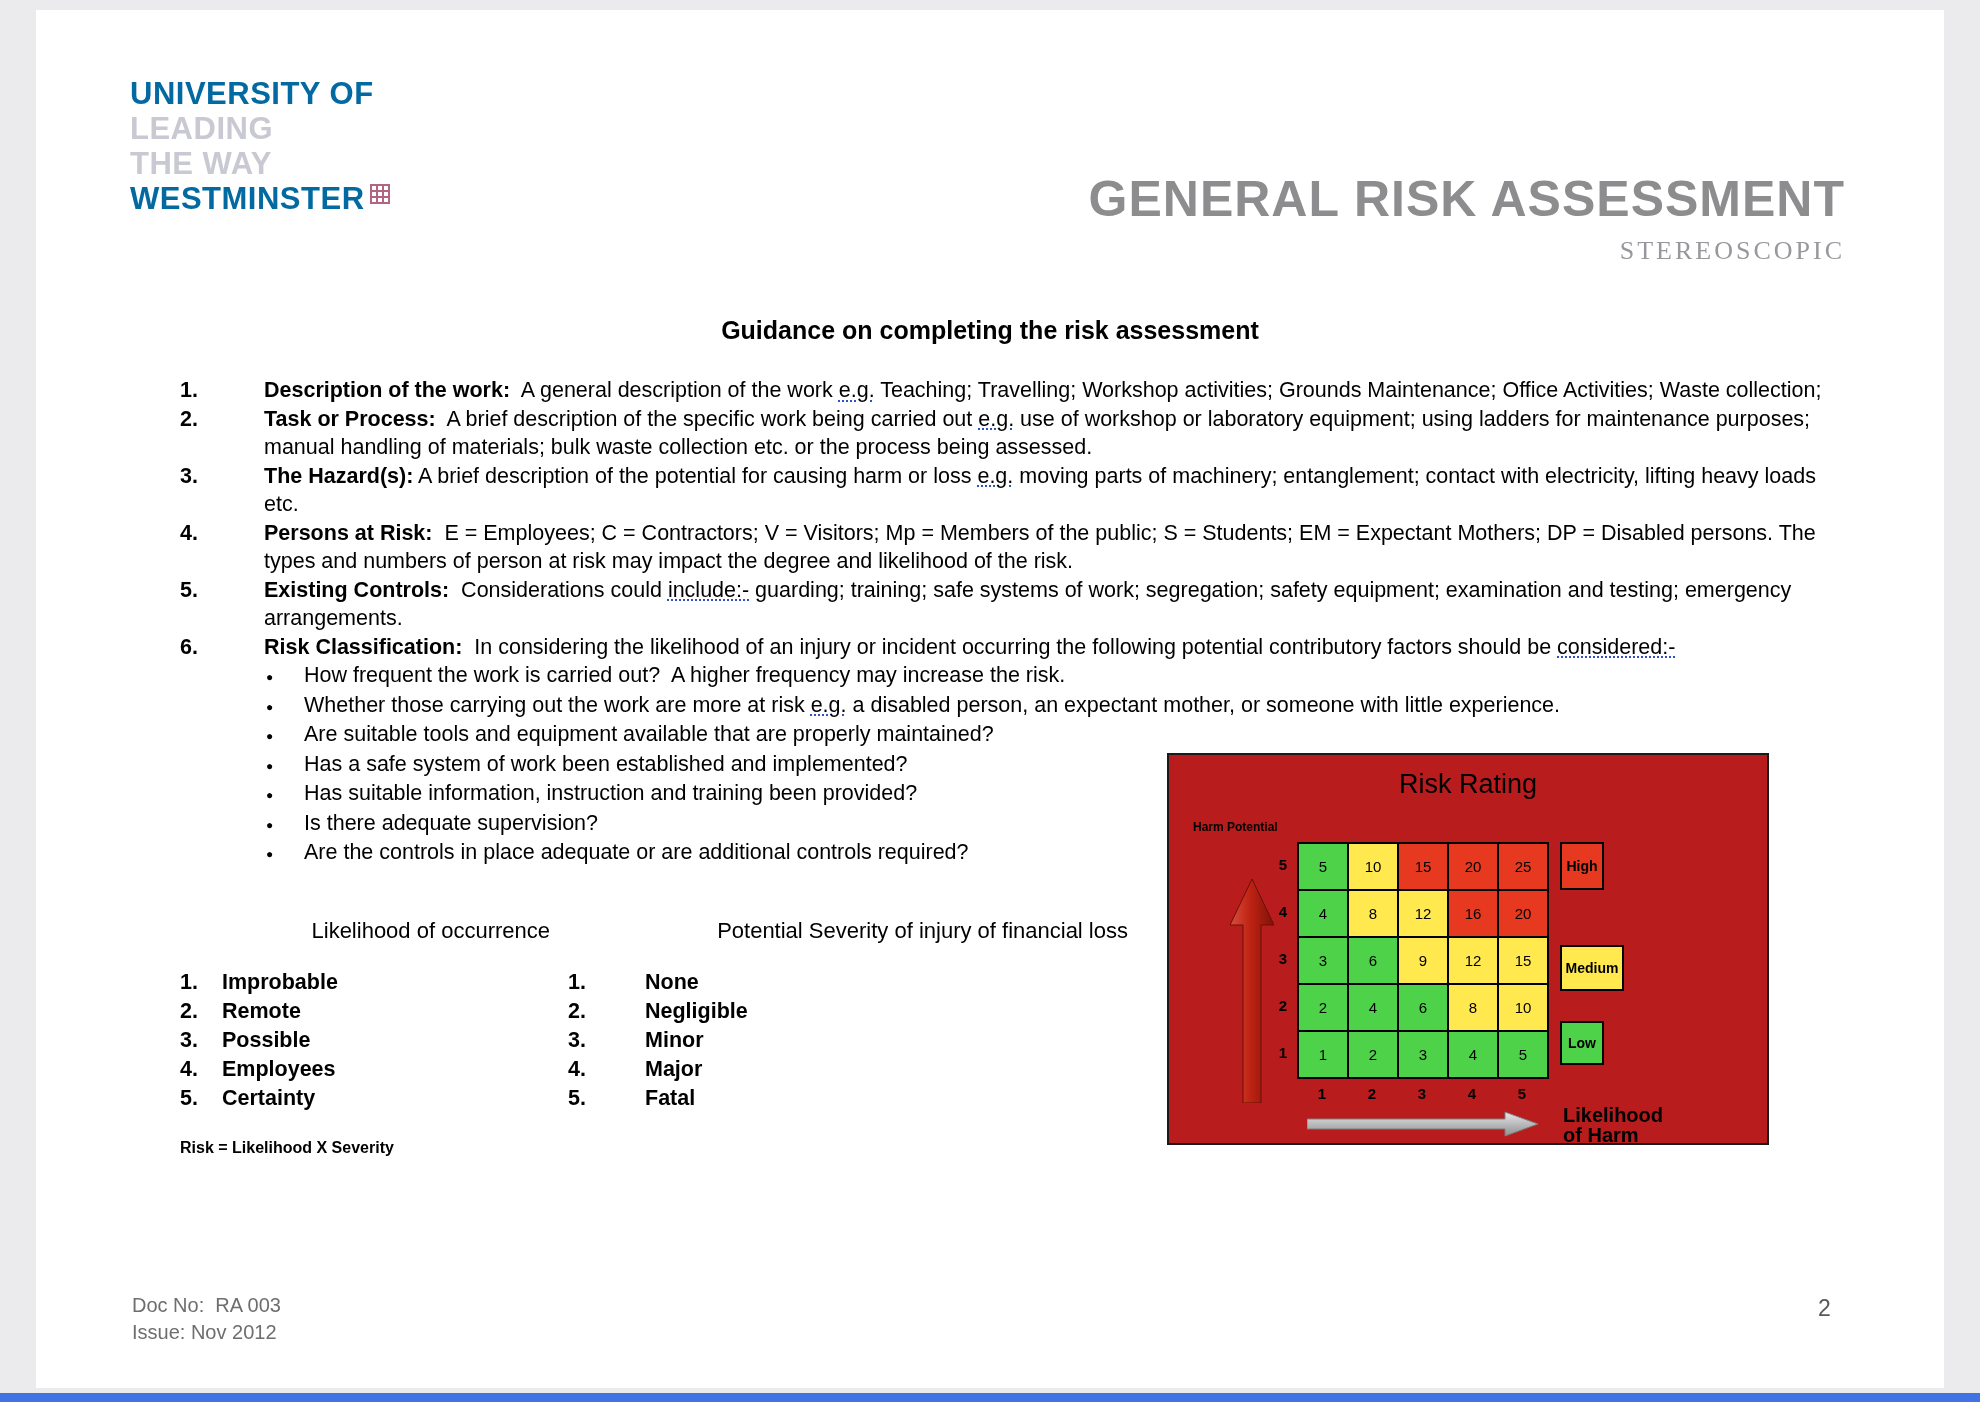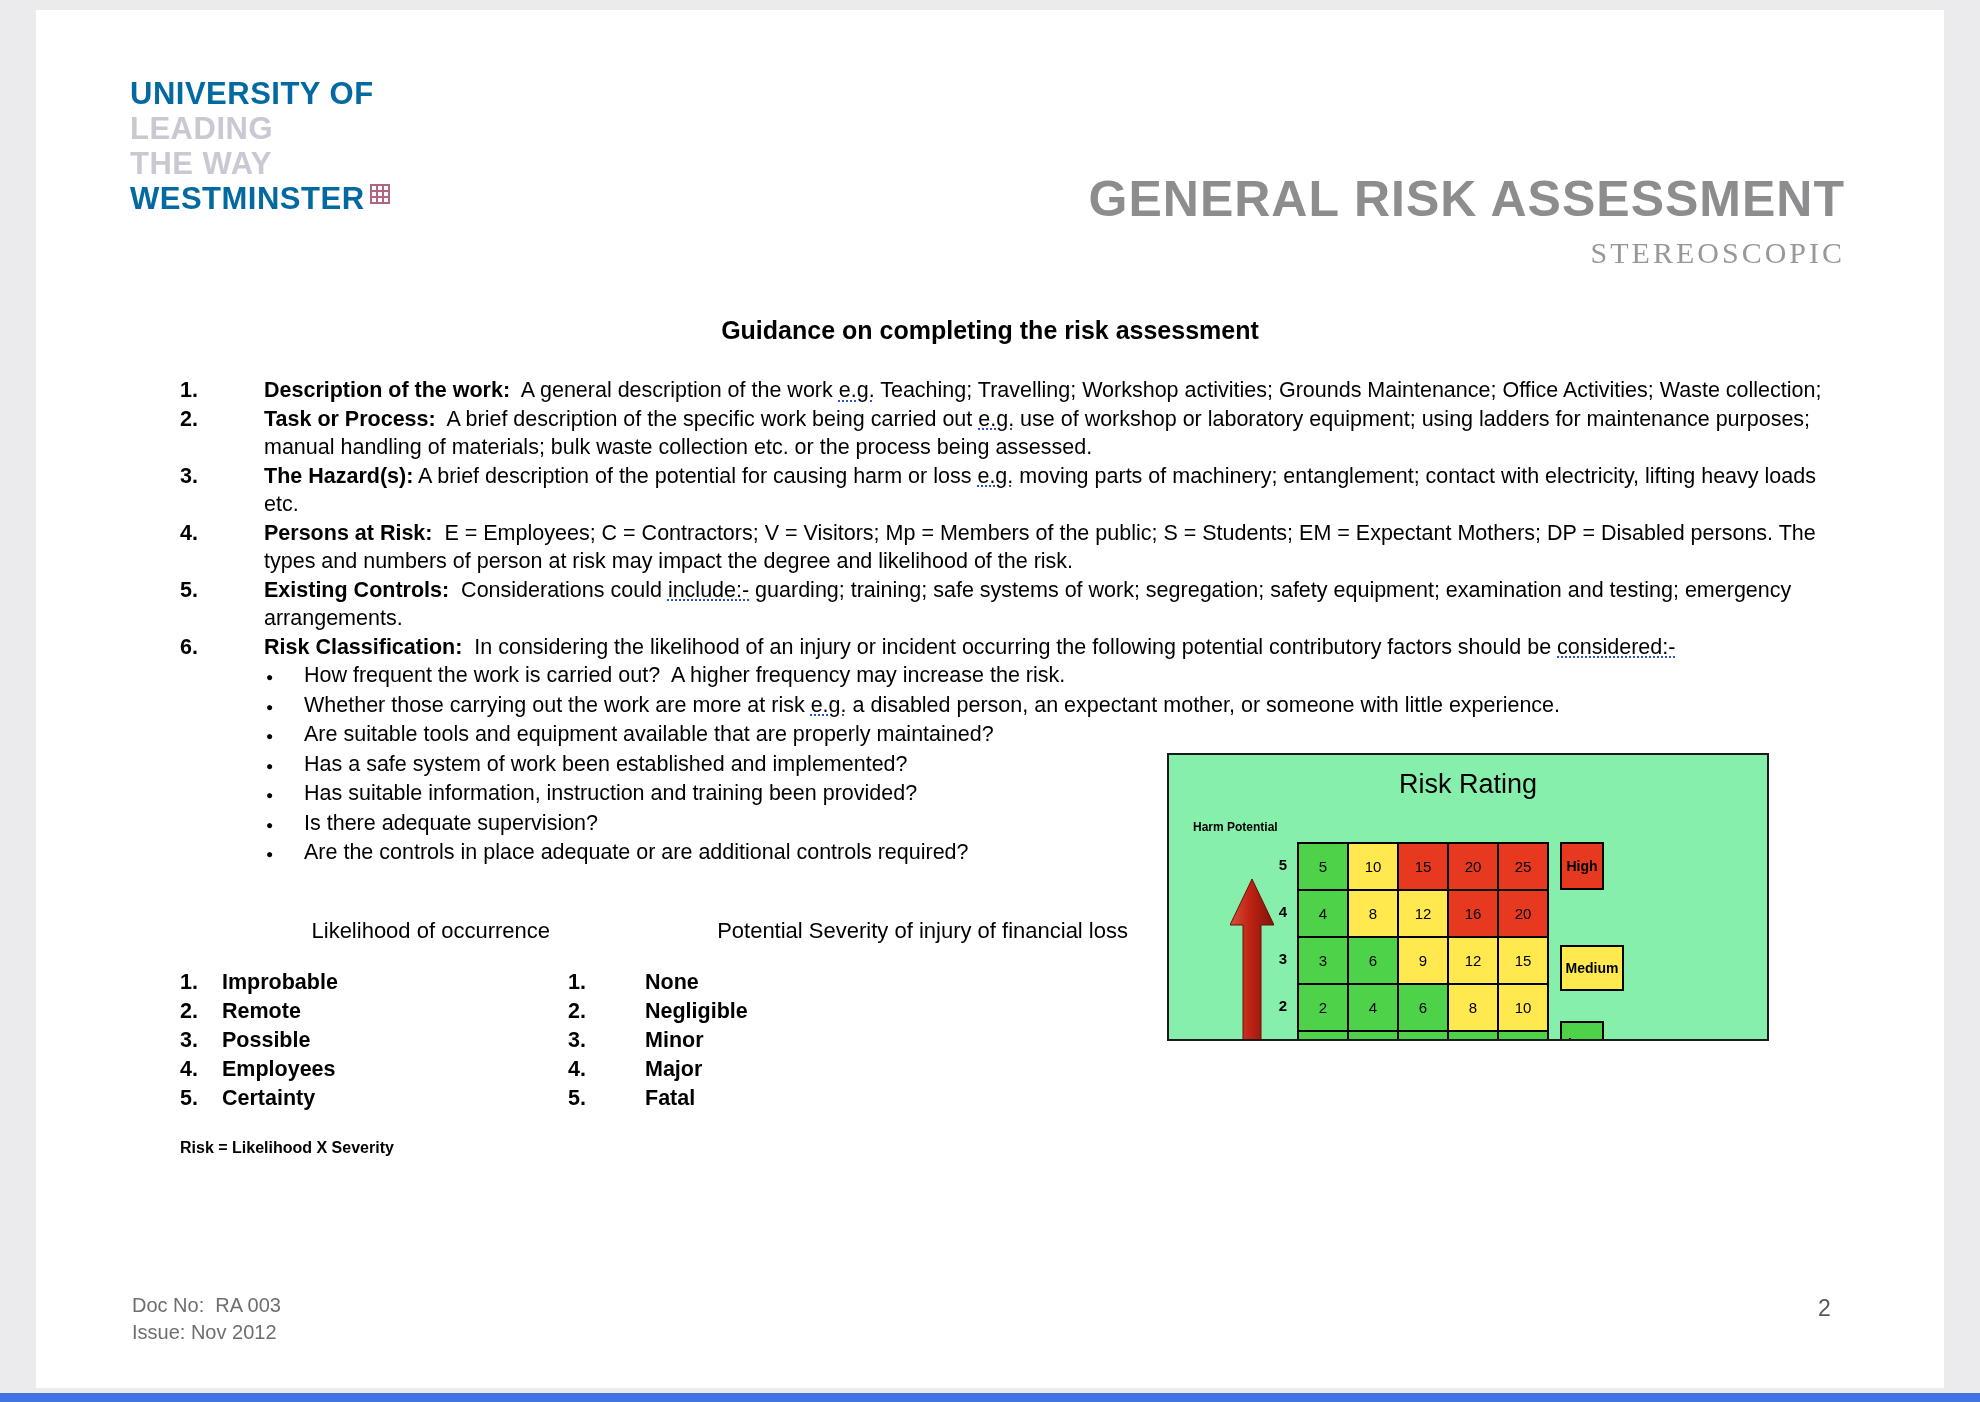--- a/index.html
+++ b/index.html
@@ -14,21 +14,21 @@
 
   
   .logo { position: absolute; left: 130px; top: 76px; font-size: 31px; line-height: 35px; font-weight: bold; letter-spacing: 0.5px; }
   .logo .pink { color: #0369a1; }
   .logo .lgray { color: #c9c9d3; }
   .wm-row { display: flex; align-items: flex-start; gap: 5px; }
   .wm-row svg { margin-top: 3px; }
 
   
   .title { position: absolute; top: 170px; right: 135px; text-align: right; font-size: 50px; font-weight: bold; color: #8d8d8f; letter-spacing: 1px; }
-  .subtitle { position: absolute; top: 236px; right: 135px; text-align: right; font-family: "Liberation Serif", serif; font-size: 30px; color: #97979c; letter-spacing: 3px; }
+  .subtitle { position: absolute; top: 236px; right: 135px; text-align: right; font-family: "Liberation Serif", serif; font-size: 26px; color: #97979c; letter-spacing: 3px; }
 
   .heading { position: absolute; top: 316px; left: 0; width: 100%; text-align: center; font-size: 25px; font-weight: bold; }
 
   
   .glist { position: absolute; left: 180px; top: 376px; width: 1665px; font-size: 21.5px; line-height: 28.5px; }
   .gitem { position: relative; padding-left: 84px; }
   .gitem .num { position: absolute; left: 0; font-weight: bold; }
   .gitem .lbl { font-weight: bold; }
   .u { text-decoration: underline dotted #2c50c8; text-decoration-thickness: 2px; text-underline-offset: 3px; }
 
@@ -42,21 +42,21 @@
   #severity-col { left: 568px; top: 918px; width: 560px; }
   .col-title { font-weight: normal; font-size: 22px; margin-bottom: 24px; white-space: nowrap; text-align: right; }
   .col-item { position: relative; font-weight: bold; line-height: 29px; }
   #likelihood-col .col-item { padding-left: 42px; }
   #severity-col .col-item { padding-left: 77px; }
   .col-item .cnum { position: absolute; left: 0; }
 
   .formula { position: absolute; left: 180px; top: 1139px; font-size: 16px; font-weight: bold; }
 
   
-  .chart { position: absolute; left: 1167px; top: 753px; width: 602px; height: 288px; border: 2px solid #1a1a1a; background: #86efac; overflow: hidden; }
+  .chart { position: absolute; left: 1167px; top: 753px; width: 602px; height: 392px; border: 2px solid #1a1a1a; background: #b91c1c; overflow: hidden; }
   .chart-title { position: absolute; top: 14px; left: 0; width: 100%; text-align: center; font-size: 27px; }
   .harm-label { position: absolute; left: 24px; top: 62px; width: 92px; font-size: 12px; font-weight: bold; line-height: 21px; }
   .red-arrow { position: absolute; left: 61px; top: 124px; }
   .ytick { position: absolute; left: 92px; width: 26px; text-align: right; font-size: 15px; font-weight: bold; }
   .matrix { position: absolute; left: 128px; top: 87px; display: grid; grid-template-columns: repeat(5, 50px); grid-auto-rows: 47px; border: 1px solid #000; }
   .cell { border: 1px solid #000; display: flex; align-items: center; justify-content: center; font-size: 15px; }
   .cell[data-color="green"]  { background: #4ed24a; }
   .cell[data-color="yellow"] { background: #ffe94e; }
   .cell[data-color="red"]    { background: #e6391f; }
   .xtick { position: absolute; top: 330px; width: 20px; text-align: center; font-size: 15px; font-weight: bold; }

